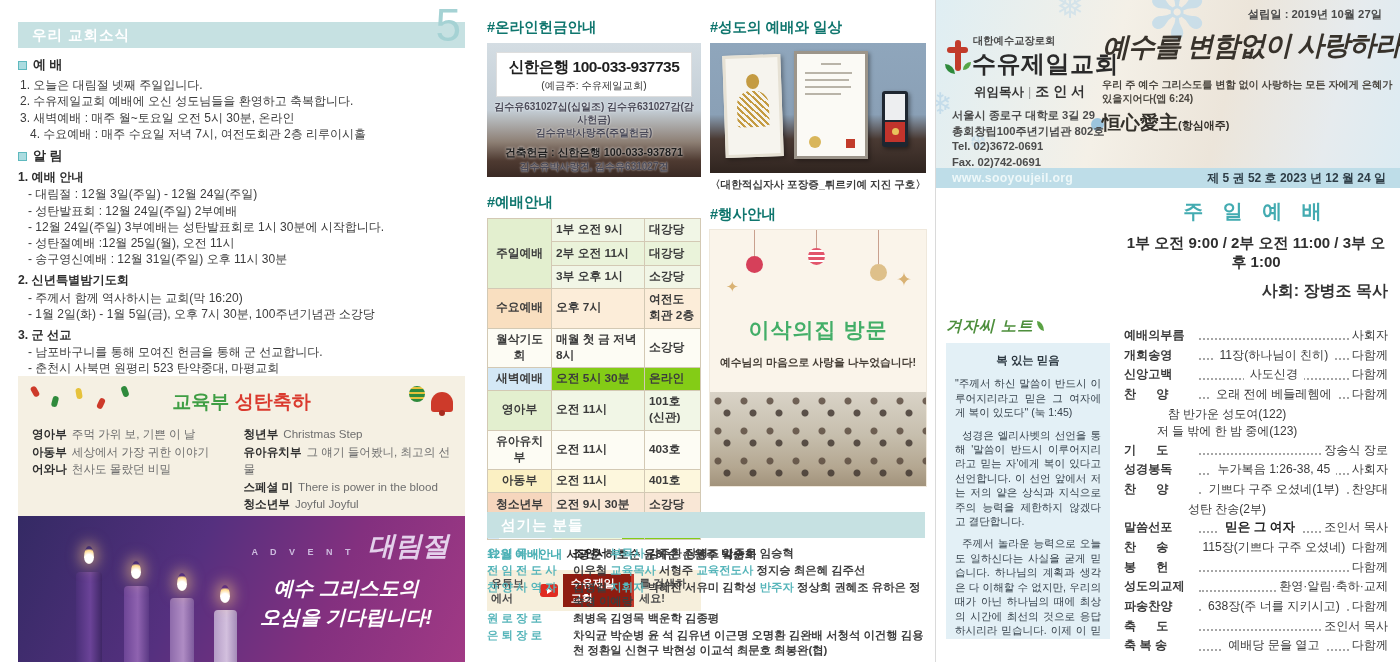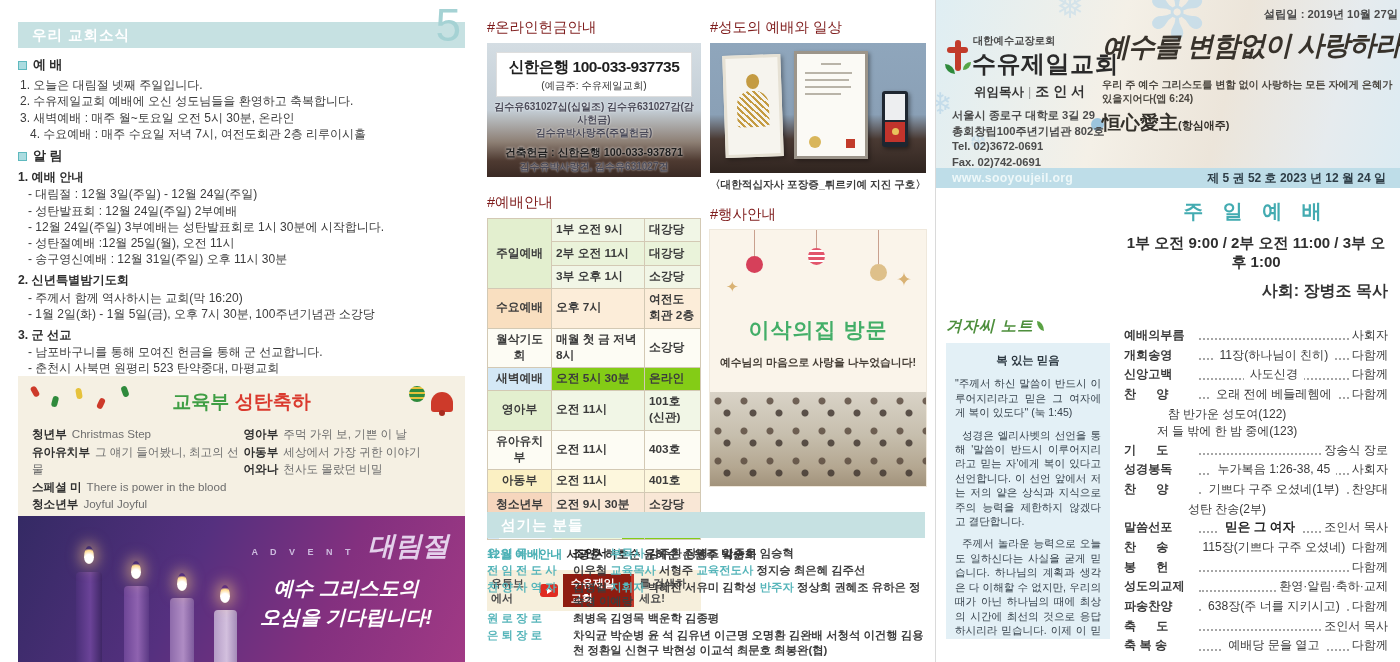--- a/index.html
+++ b/index.html
@@ -46,21 +46,21 @@
     background:radial-gradient(circle at 50% 70%,#fff 0 30%,#ffd98e 60%,rgba(255,180,90,0) 75%);
     box-shadow:0 0 14px 4px rgba(255,205,130,.55); }
   .adv-head { position:absolute; right:16px; top:12px; text-align:right; }
   .adv-eyebrow { font-size:9px; letter-spacing:5px; color:#cdbbde; font-weight:600; }
   .adv-logo { font-size:27px; font-weight:800; font-style:italic; color:#ecdff5; opacity:.92;
     margin-left:8px; }
   .adv-text { position:absolute; left:222px; top:58px; width:212px; text-align:center;
     color:#fff; font-size:20px; line-height:29px; font-weight:600; font-style:italic; }
 
   
-  .htag { color:#7f1d1d; font-weight:400; font-size:14.5px; margin-bottom:6px; }
+  .htag { color:#0f766e; font-weight:700; font-size:14.5px; margin-bottom:6px; }
 
   
   #col2 { left:487px; top:18px; width:214px; }
   .offer { height:134px; overflow:hidden; padding-top:8px;
     background:linear-gradient(180deg,#d4dde3 0%,#c4ced6 50%,#8d7f74 74%,#4e3a31 88%,#3a2a24 100%); }
   .obox { background:#fff; margin:2px 10px 4px; padding:4px 2px 3px; text-align:center;
     box-shadow:0 0 0 1px #dedede; }
   .obank { font-size:15.5px; font-weight:800; color:#1f1f1f; letter-spacing:-0.5px; }
   .oholder { font-size:10.3px; color:#333; margin-top:1px; }
   .oacct { font-size:10px; color:#4a4a58; text-align:center; font-weight:700;
@@ -142,21 +142,21 @@
   .sb { color:#1f1f1f; font-weight:800; }
 
   
   #rpanel { left:935px; top:0; width:465px; height:662px; border-left:1px solid #dadada;
     background:#fff; }
   .rhead { position:absolute; left:0; right:0; top:0; height:168px; overflow:hidden;
     background:linear-gradient(105deg,#dfeef3 0%,#f4f0e7 38%,#ece5da 62%,#e6ebee 84%,#dcebf2 100%); }
   .snow { position:absolute; color:#c4dcea; }
   .bluedot { position:absolute; left:155px; top:118px; width:13px; height:13px; border-radius:50%;
     background:#9cc4dd; }
-  .founded { position:absolute; right:2px; top:7px; font-size:11.3px; color:#4a4a4a; font-weight:600; }
+  .founded { position:absolute; right:18px; top:7px; font-size:11.3px; color:#4a4a4a; font-weight:600; }
   .lg { position:absolute; left:10px; top:34px; }
   .lgrow { display:flex; }
   .cross { position:relative; width:24px; height:36px; flex:none; margin-top:6px; }
   .cross .v { position:absolute; left:9px; top:0; width:6px; height:31px; background:#c23b2a; border-radius:3px; }
   .cross .h { position:absolute; left:1px; top:7px; width:21px; height:6px; background:#c23b2a; border-radius:3px; }
   .cross .lf1 { position:absolute; left:-1px; bottom:2px; width:10px; height:10px; background:#2f8a3c;
     border-radius:0 100% 0 100%; }
   .cross .lf2 { position:absolute; right:-1px; bottom:6px; width:8px; height:8px; background:#57a546;
     border-radius:100% 0 100% 0; }
   .denom { font-size:10.3px; color:#4a4a4a; font-weight:600; margin-left:3px; }
@@ -243,29 +243,29 @@
     <span class="bulb" style="left:80px;top:22px;background:#cd3a2a;transform:rotate(25deg)"></span>
     <span class="bulb" style="left:104px;top:10px;background:#2f8a3c;transform:rotate(-20deg)"></span>
     <span class="orn"></span>
     <span class="bell"></span>
     <div class="edu-title">
       <span class="edu-g">교육부</span>
       <span class="edu-r">성탄축하</span>
     </div>
     <div class="edu-cols">
       <div class="edu-col">
+        <div><span class="edu-dept">영아부</span><span class="edu-song">주먹 가위 보, 기쁜 이 날</span></div>
+        <div><span class="edu-dept">아동부</span><span class="edu-song">세상에서 가장 귀한 이야기</span></div>
+        <div><span class="edu-dept">어와나</span><span class="edu-song">천사도 몰랐던 비밀</span></div>
+      </div>
+      <div class="edu-col">
         <div><span class="edu-dept">청년부</span><span class="edu-song">Christmas Step</span></div>
         <div><span class="edu-dept">유아유치부</span><span class="edu-song">그 얘기 들어봤니, 최고의 선물</span></div>
         <div><span class="edu-dept">스페셜 미</span><span class="edu-song">There is power in the blood</span></div>
         <div><span class="edu-dept">청소년부</span><span class="edu-song">Joyful Joyful</span></div>
-      </div>
-      <div class="edu-col">
-        <div><span class="edu-dept">영아부</span><span class="edu-song">주먹 가위 보, 기쁜 이 날</span></div>
-        <div><span class="edu-dept">아동부</span><span class="edu-song">세상에서 가장 귀한 이야기</span></div>
-        <div><span class="edu-dept">어와나</span><span class="edu-song">천사도 몰랐던 비밀</span></div>
       </div>
     </div>
   </div>
 
   <div class="advent abs">
     <div class="candle" style="left:58px;width:26px;height:104px;background:linear-gradient(90deg,#4a2f78,#6b4398 55%,#3f2766)"></div>
     <div class="candle" style="left:106px;width:25px;height:90px;background:linear-gradient(90deg,#6d4596,#8f63b0 55%,#5c3a85)"></div>
     <div class="candle" style="left:152px;width:24px;height:78px;background:linear-gradient(90deg,#8e6bab,#af8cc4 55%,#7d5a9c)"></div>
     <div class="candle" style="left:196px;width:23px;height:66px;background:linear-gradient(90deg,#b49cc6,#d3c0de 55%,#a48bb8)"></div>
     <span class="flame" style="left:66px;top:30px"></span>

